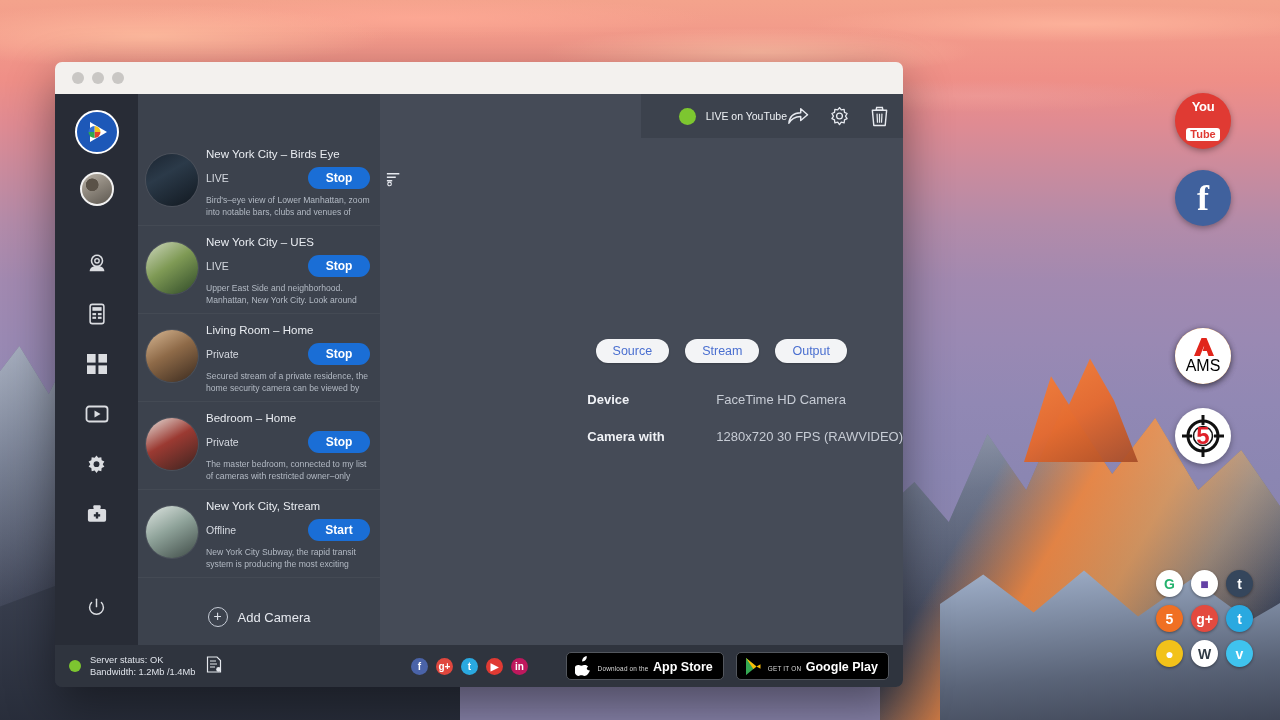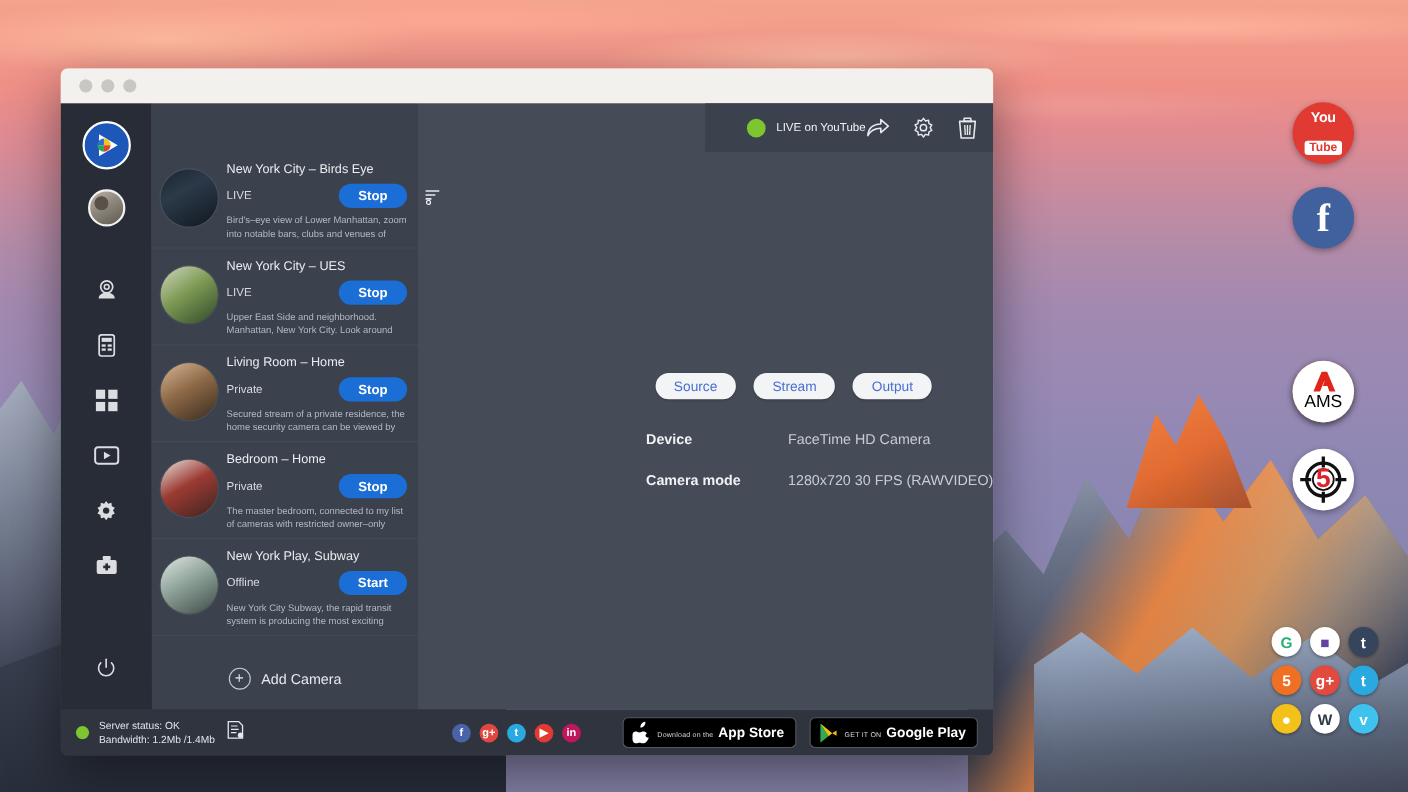--- a/index.html
+++ b/index.html
@@ -450,21 +450,21 @@
                 <div class="cam-statusline">
                   <span class="cam-status">Private</span>
                   <button class="cam-btn">Stop</button>
                 </div>
                 <div class="cam-desc">The master bedroom, connected to my list of cameras with restricted owner–only access. ...</div>
               </div>
             </div>
             <div class="cam-row">
               <div class="cam-thumb" style="background: linear-gradient(150deg, rgb(223, 230, 226) 0%, rgb(143, 163, 154) 45%, rgb(62, 74, 70) 100%);"></div>
               <div class="cam-body">
-                <div class="cam-title">New York Play, Subway</div>
+                <div class="cam-title">New York City, Stream</div>
                 <div class="cam-statusline">
                   <span class="cam-status">Offline</span>
                   <button class="cam-btn">Start</button>
                 </div>
                 <div class="cam-desc">New York City Subway, the rapid transit system is producing the most exciting livestreams, we ...</div>
               </div>
             </div>
           </div>
         <div id="add-camera">
           <span class="plus-circle">+</span>
@@ -660,21 +660,21 @@
             <button class="tab-pill">Stream</button>
             <button class="tab-pill">Output</button>
           </div>
 
         <div id="info-table">
             <div class="info-row">
               <div class="info-label">Device</div>
               <div class="info-value">FaceTime HD Camera</div>
             </div>
             <div class="info-row">
-              <div class="info-label">Camera mode</div>
+              <div class="info-label">Camera with</div>
               <div class="info-value">1280x720 30 FPS (RAWVIDEO)</div>
             </div>
           </div>
       </div>
     </div>
 
     <div id="footer">
       <div id="footer-status">
         <span id="status-dot"></span>
         <span id="status-lines">

